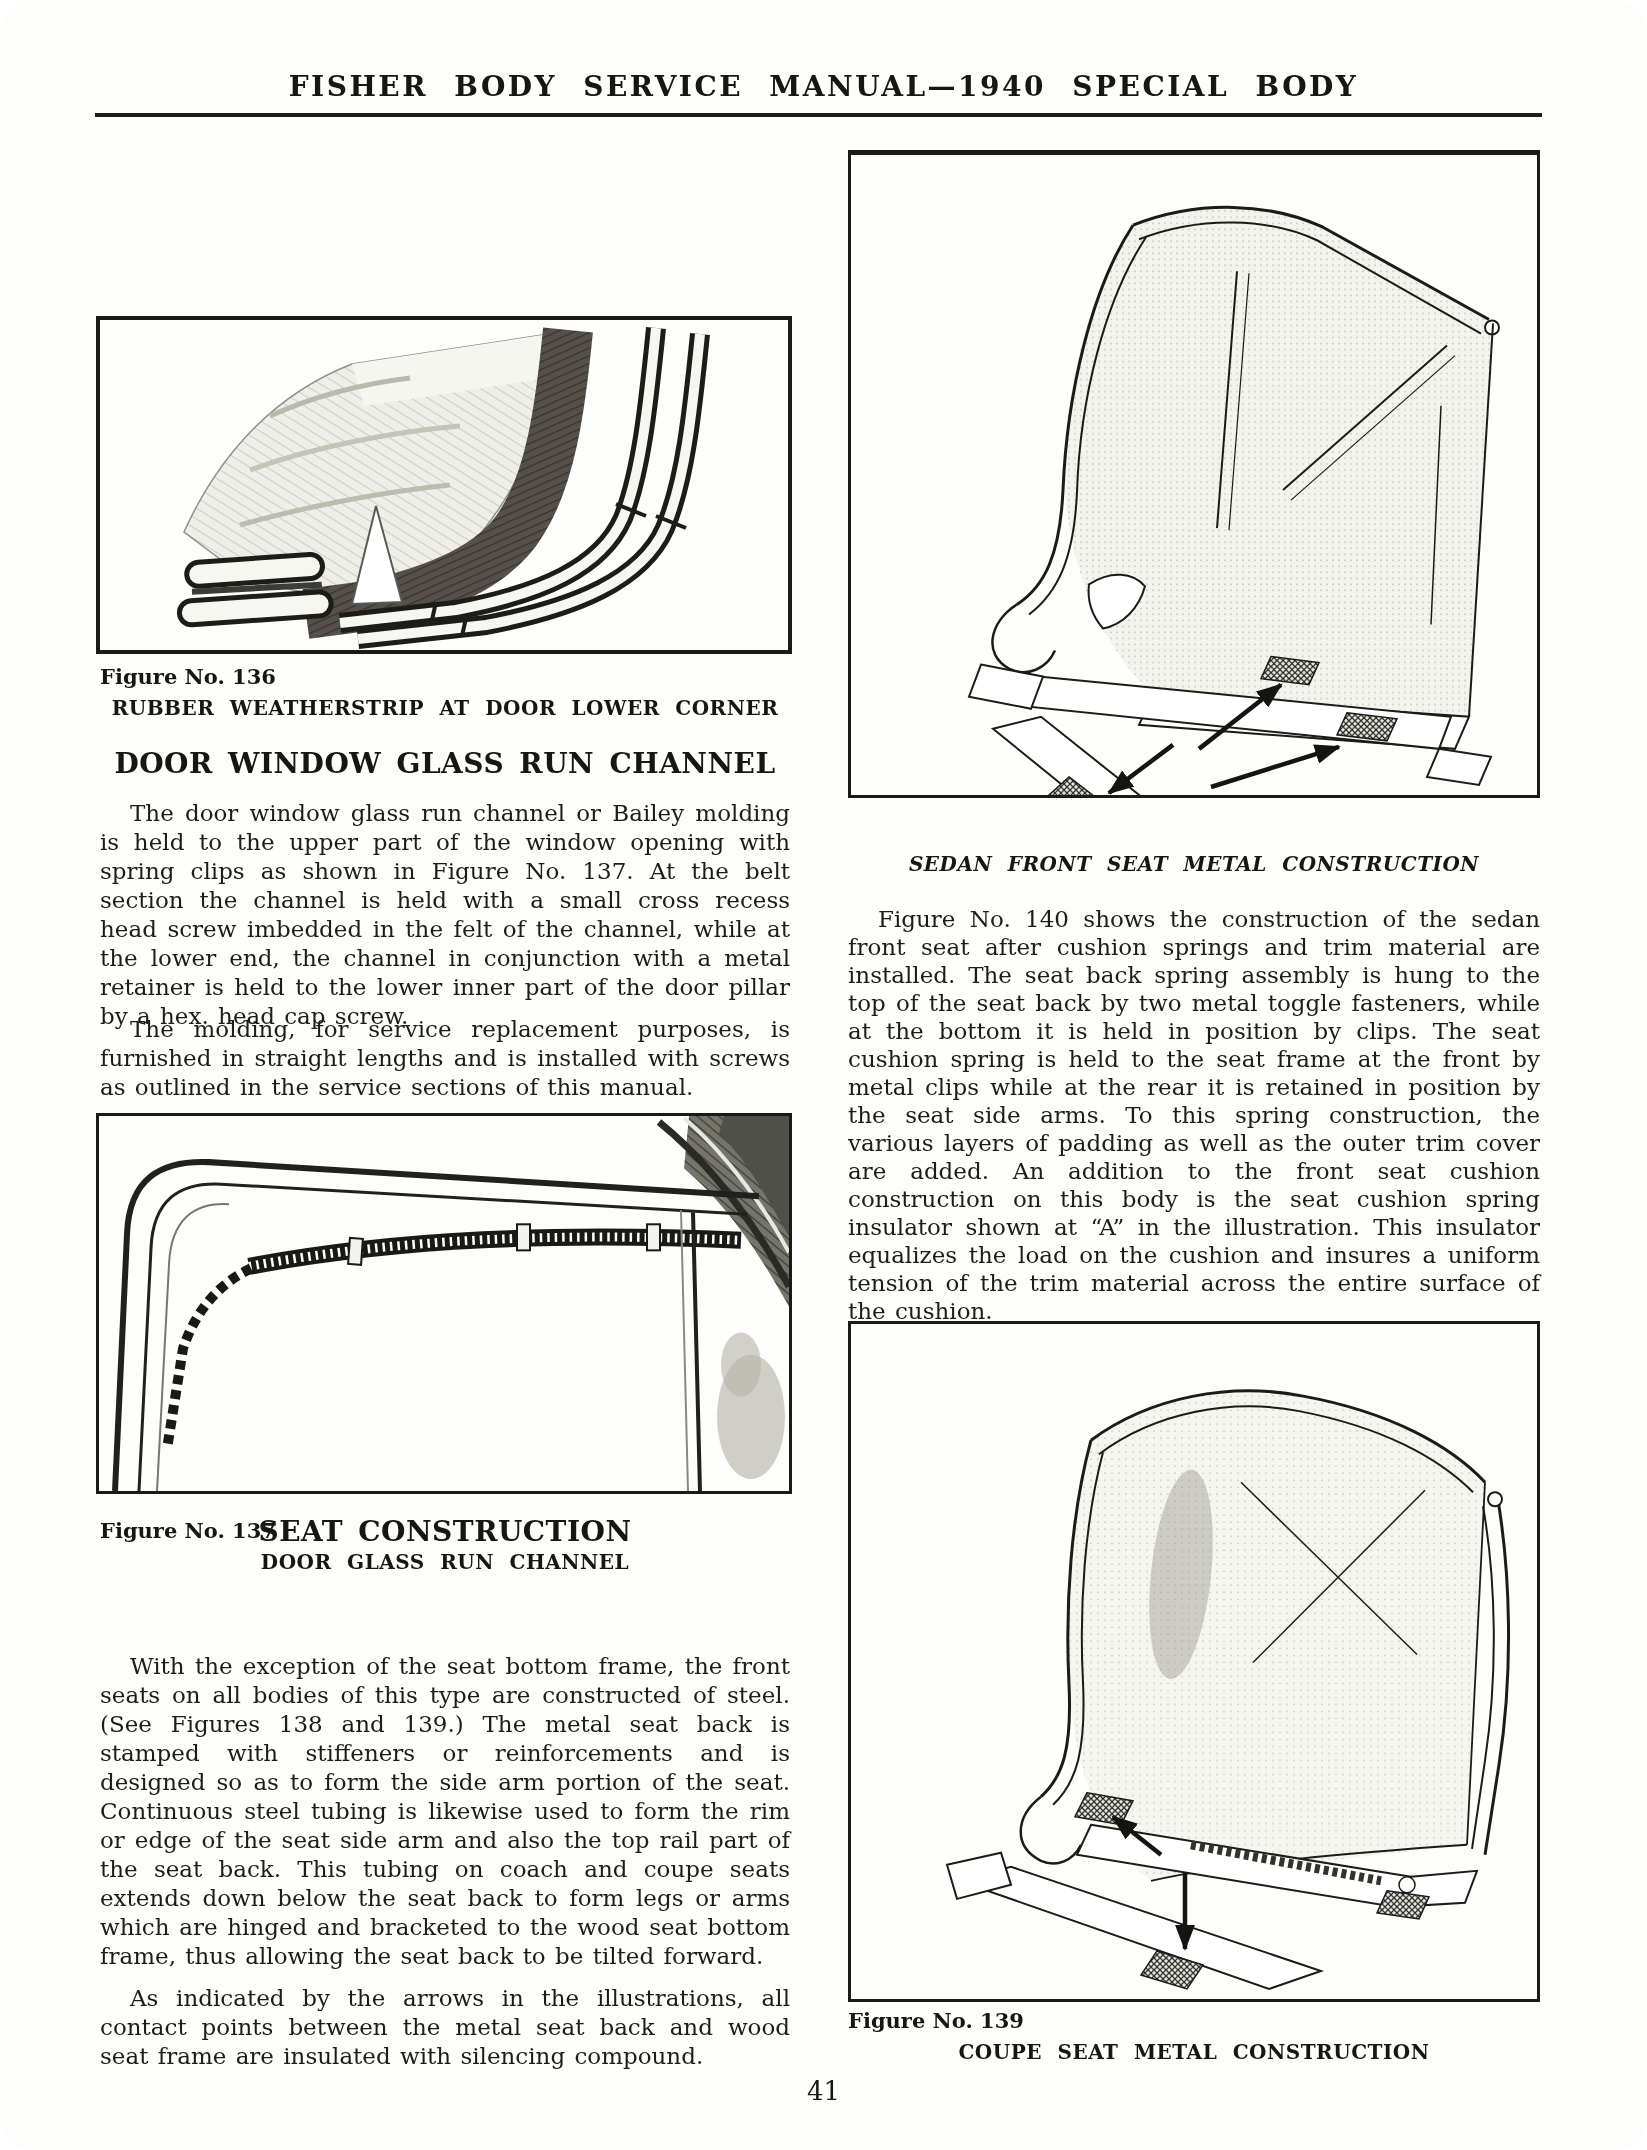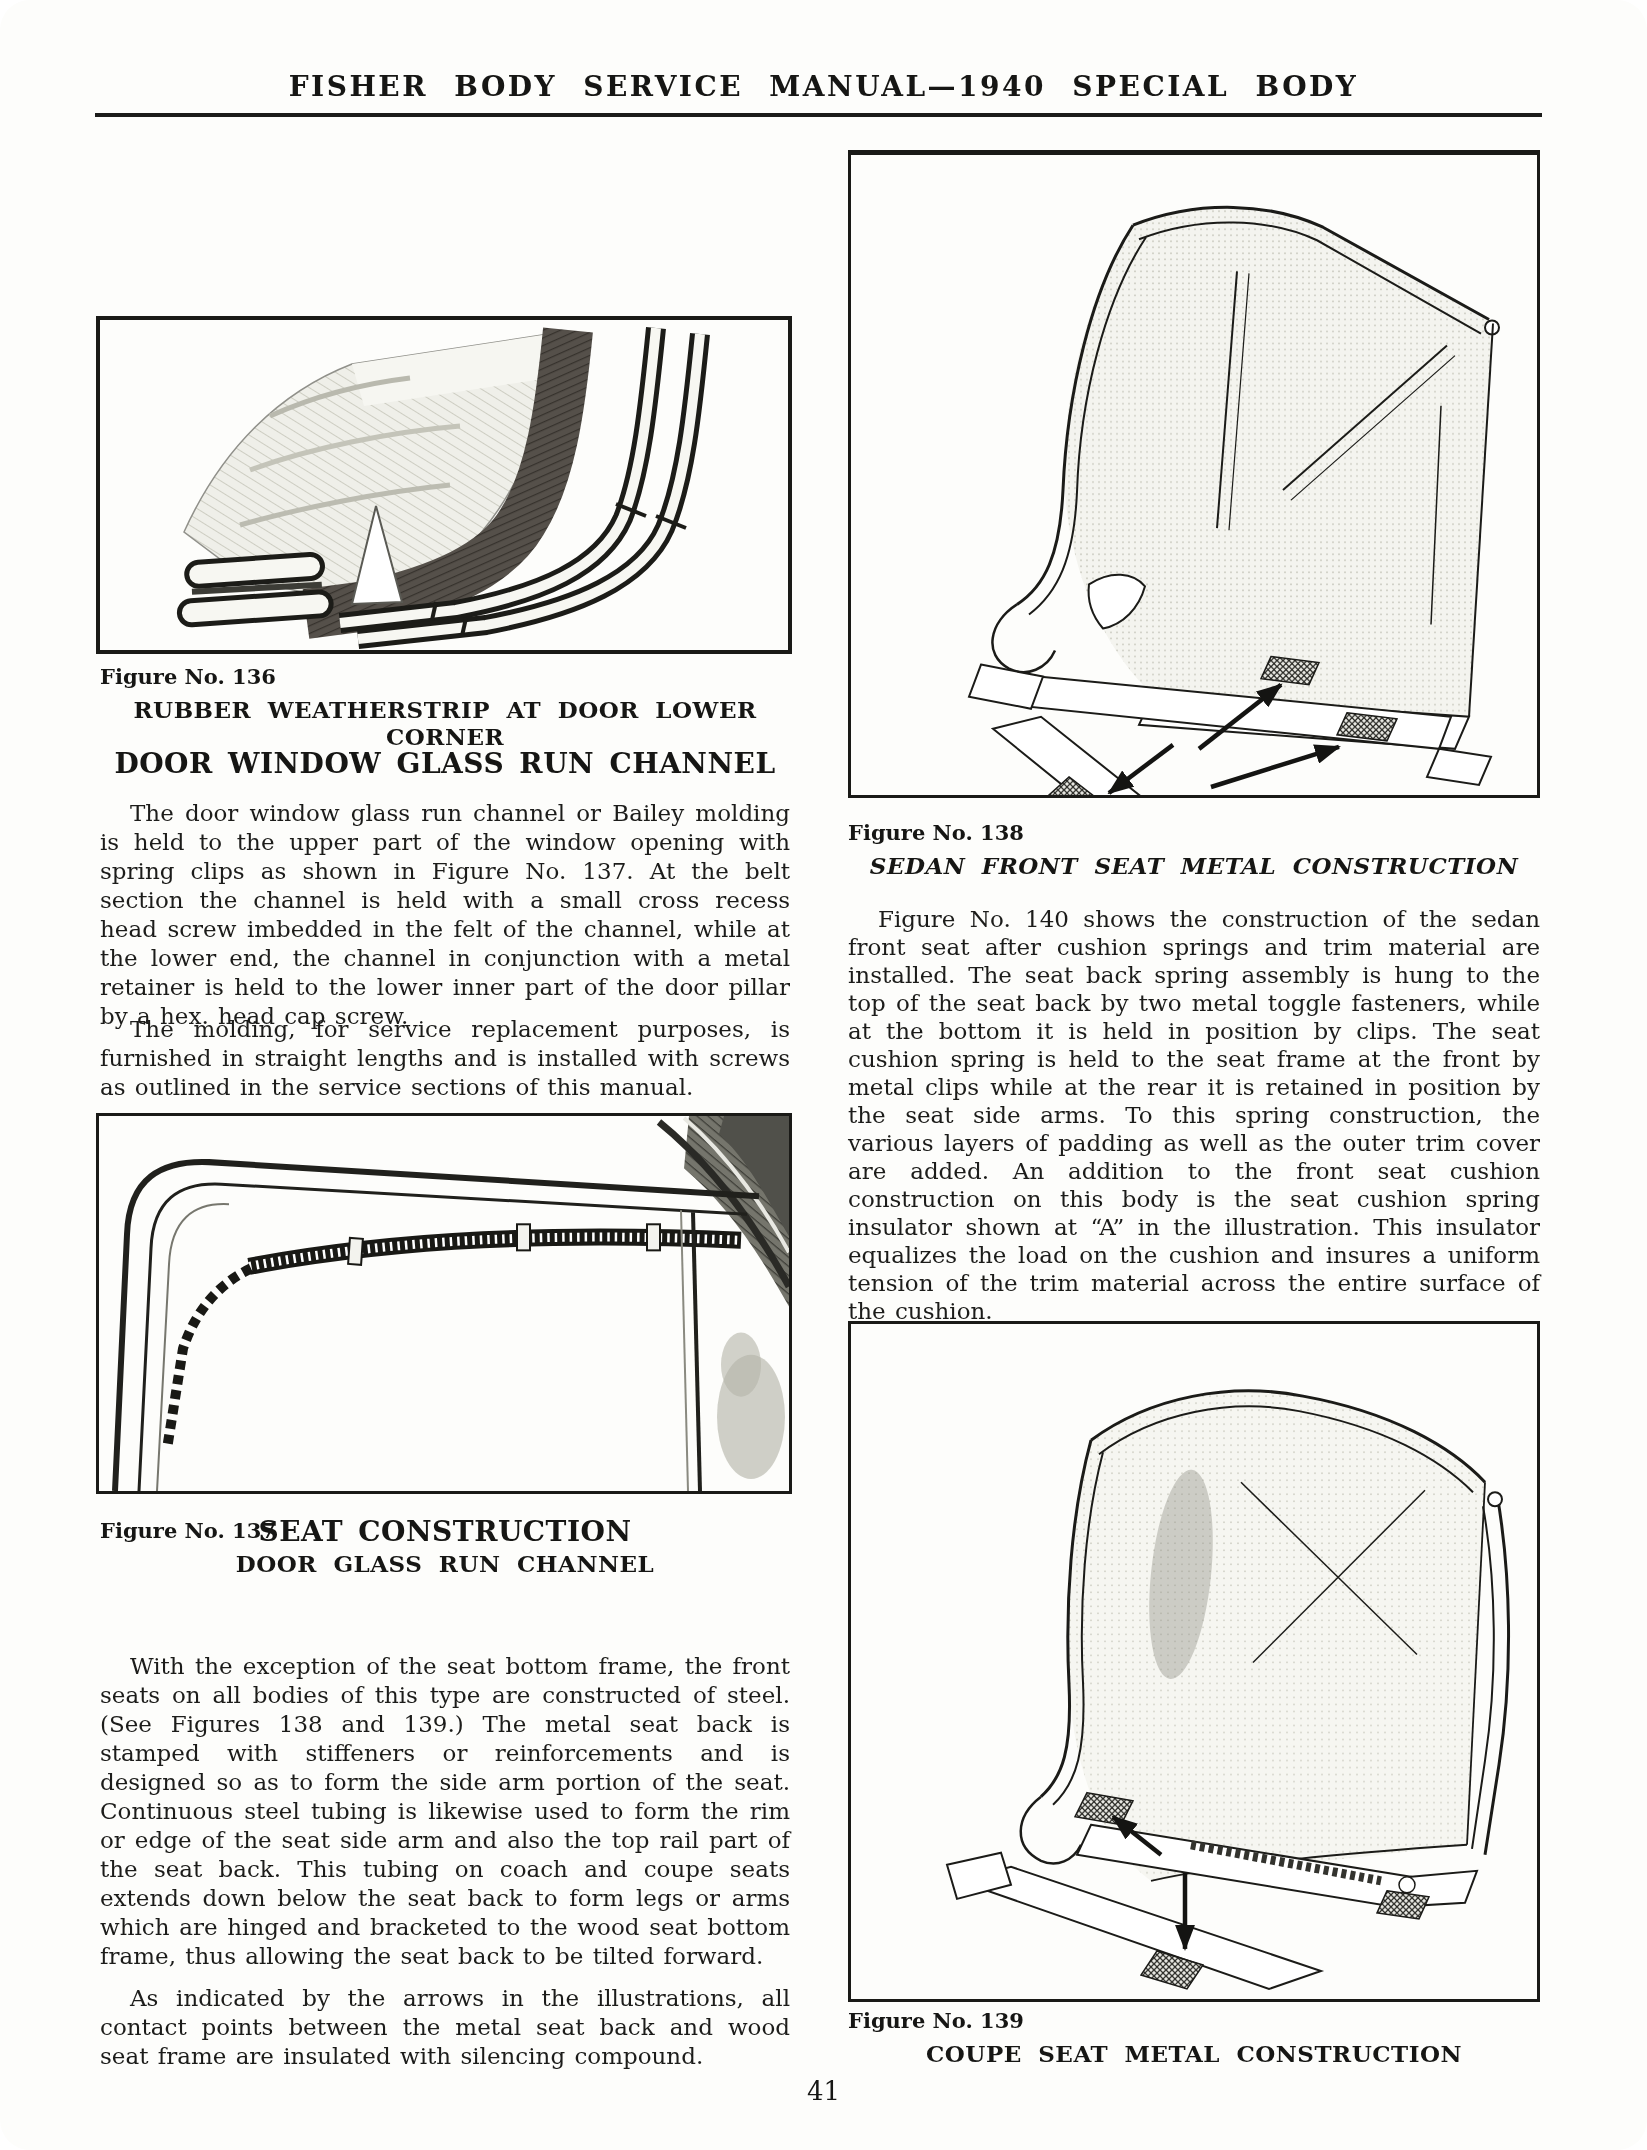--- a/index.html
+++ b/index.html
@@ -25,21 +25,21 @@
     text-align:justify; word-spacing:2px; color:#1c1c1a;
   }
   .indent { text-indent:30px; }
   .figframe { position:absolute; background:#fdfdfb; }
   .figframe svg { display:block; width:100%; height:100%; }
   .cap-label {
     position:absolute; text-align:left; font-weight:bold; font-size:21px;
     color:#161614;
   }
   .cap-title {
-    position:absolute; text-align:center; font-weight:bold; font-size:23px;
+    position:absolute; text-align:center; font-weight:bold; font-size:20px;
     word-spacing:8px; letter-spacing:0.5px; color:#161614;
   }
   .section-heading {
     position:absolute; text-align:center; font-weight:bold; font-size:28px;
     word-spacing:5px; letter-spacing:0.5px; color:#161614;
   }
   .pagenum {
     position:absolute; left:0; top:2076px; width:1647px;
     text-align:center; font-size:26px; color:#161614;
   }
@@ -190,21 +190,20 @@
       <path d="M 142 572 L 190 560 L 336 676 L 288 690 Z" fill="#ffffff" stroke="#1b1b18" stroke-width="2"></path>
       <path d="M 296 652 L 330 644 L 340 664 L 306 673 Z" fill="url(#f138hatch)" stroke="#1b1b18" stroke-width="1.5"></path>
       <path d="M 420 500 L 468 506 L 458 528 L 410 522 Z" fill="url(#f138hatch)" stroke="#1b1b18" stroke-width="1.5"></path>
       <path d="M 496 556 L 546 562 L 536 584 L 486 578 Z" fill="url(#f138hatch)" stroke="#1b1b18" stroke-width="1.5"></path>
       <path d="M 218 620 L 252 646 L 232 664 L 198 638 Z" fill="url(#f138hatch)" stroke="#1b1b18" stroke-width="1.5"></path>
       <line x1="348" y1="592" x2="430" y2="528" stroke="#141412" stroke-width="4.5" marker-end="url(#f138arrow)"></line>
       <line x1="360" y1="630" x2="488" y2="590" stroke="#141412" stroke-width="4.5" marker-end="url(#f138arrow)"></line>
       <line x1="322" y1="588" x2="258" y2="636" stroke="#141412" stroke-width="4.5" marker-end="url(#f138arrow)"></line>
     </svg>
   </figure>
-  <div class="cap-label cap138-label">Figure No. 138</div>
   <div class="cap-title cap138-title">SEDAN FRONT SEAT METAL CONSTRUCTION</div>
 
   <p class="body-text indent para-sedan">Figure No. 140 shows the construction of the sedan front seat after cushion springs and trim material are installed. The seat back spring assembly is hung to the top of the seat back by two metal toggle fasteners, while at the bottom it is held in position by clips. The seat cushion spring is held to the seat frame at the front by metal clips while at the rear it is retained in position by the seat side arms. To this spring construction, the various layers of padding as well as the outer trim cover are added. An addition to the front seat cushion construction on this body is the seat cushion spring insulator shown at “A” in the illustration. This insulator equalizes the load on the cushion and insures a uniform tension of the trim material across the entire surface of the cushion.</p>
 
   <figure class="figframe fig139">
     <svg viewBox="0 0 686 674" preserveAspectRatio="none">
       <defs>
         <pattern id="f139dots" width="7" height="7" patternUnits="userSpaceOnUse">
           <rect width="7" height="7" fill="#f6f6f1"></rect>
           <circle cx="2" cy="2" r="0.9" fill="#cfcfc4"></circle>

